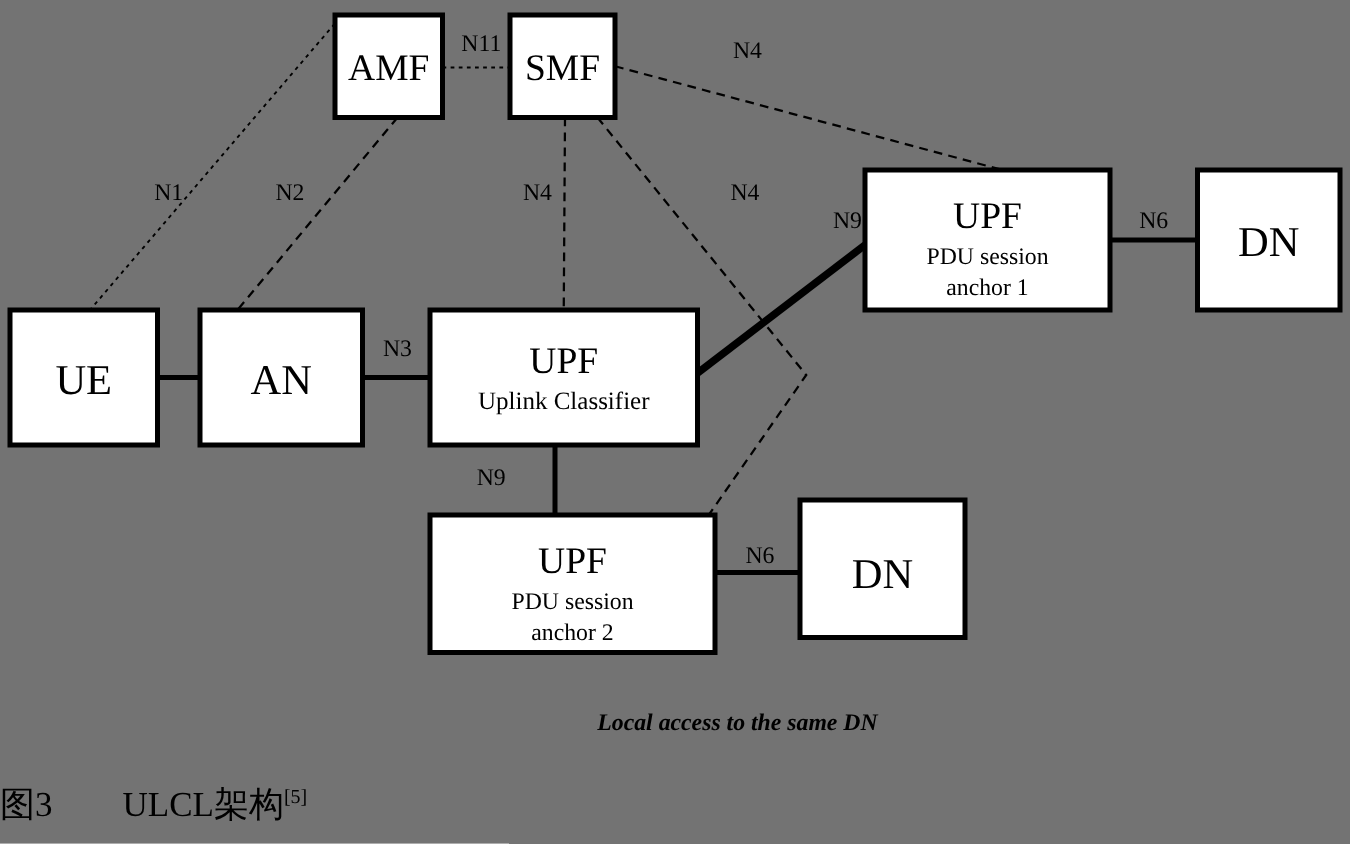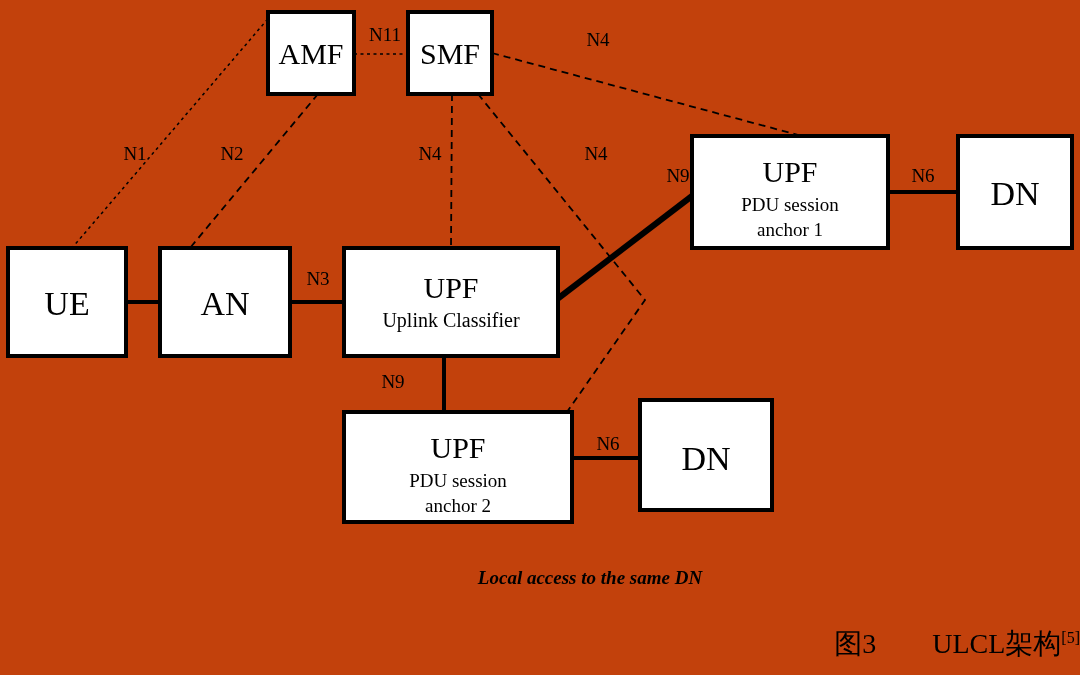--- a/index.html
+++ b/index.html
@@ -4,21 +4,21 @@
 <style>
   html, body {
     margin: 0;
     padding: 0;
     background: #ffffff;
   }
   #page {
     position: relative;
     width: 1080px;
     height: 675px;
-    background: #c2410c;
+    background: #737373;
     overflow: hidden;
     font-family: "Liberation Serif", "DejaVu Serif", serif;
     text-decoration: underline;
   }
   #diagram-svg {
     position: absolute;
     left: 0;
     top: 0;
     width: 1080px;
     height: 675px;
@@ -72,21 +72,21 @@
     font-weight: bold;
     font-size: 19px;
     fill: #000000;
     text-anchor: middle;
   }
   #figure-caption {
     position: absolute;
     left: 0;
     top: 625px;
     width: 1080px;
-    text-align: right;
+    text-align: left;
     font-family: "Liberation Serif", "DejaVu Serif", serif;
     font-size: 28px;
     color: #000000;
     white-space: pre;
   }
   #figure-caption .sup {
     font-size: 16px;
     vertical-align: super;
   }
 </style>

